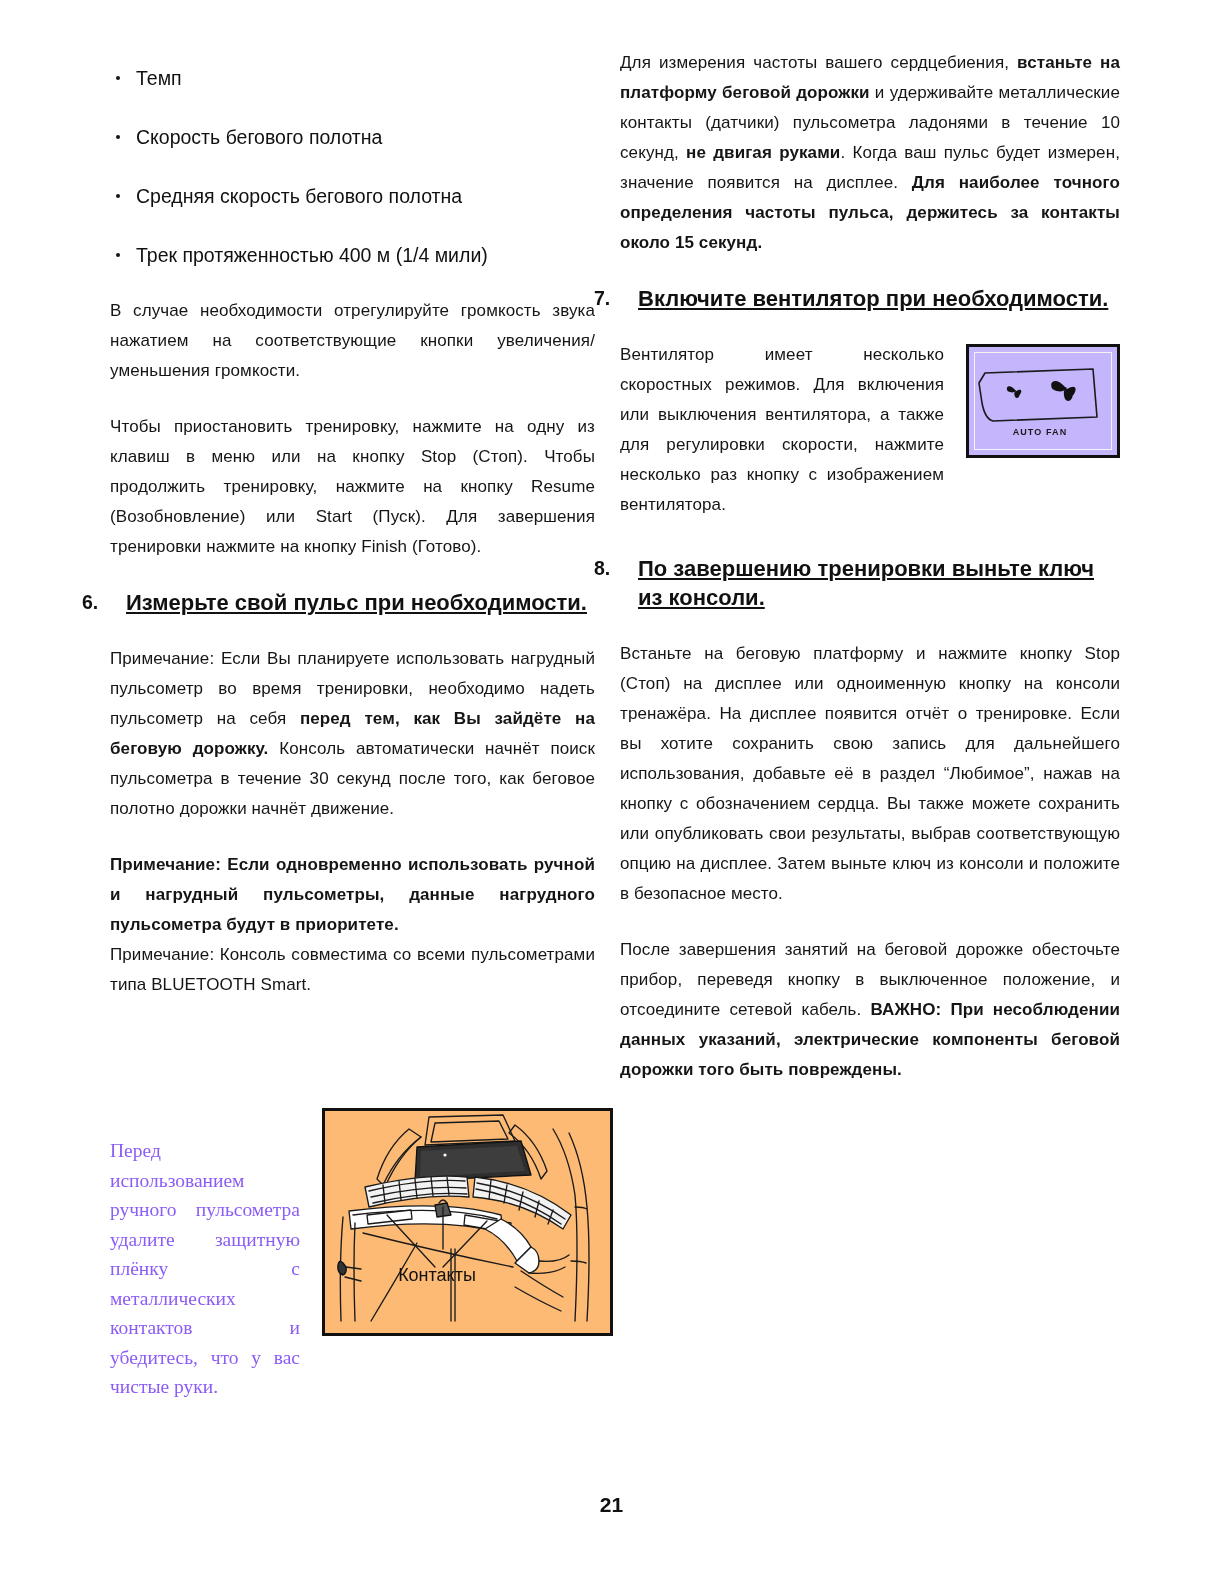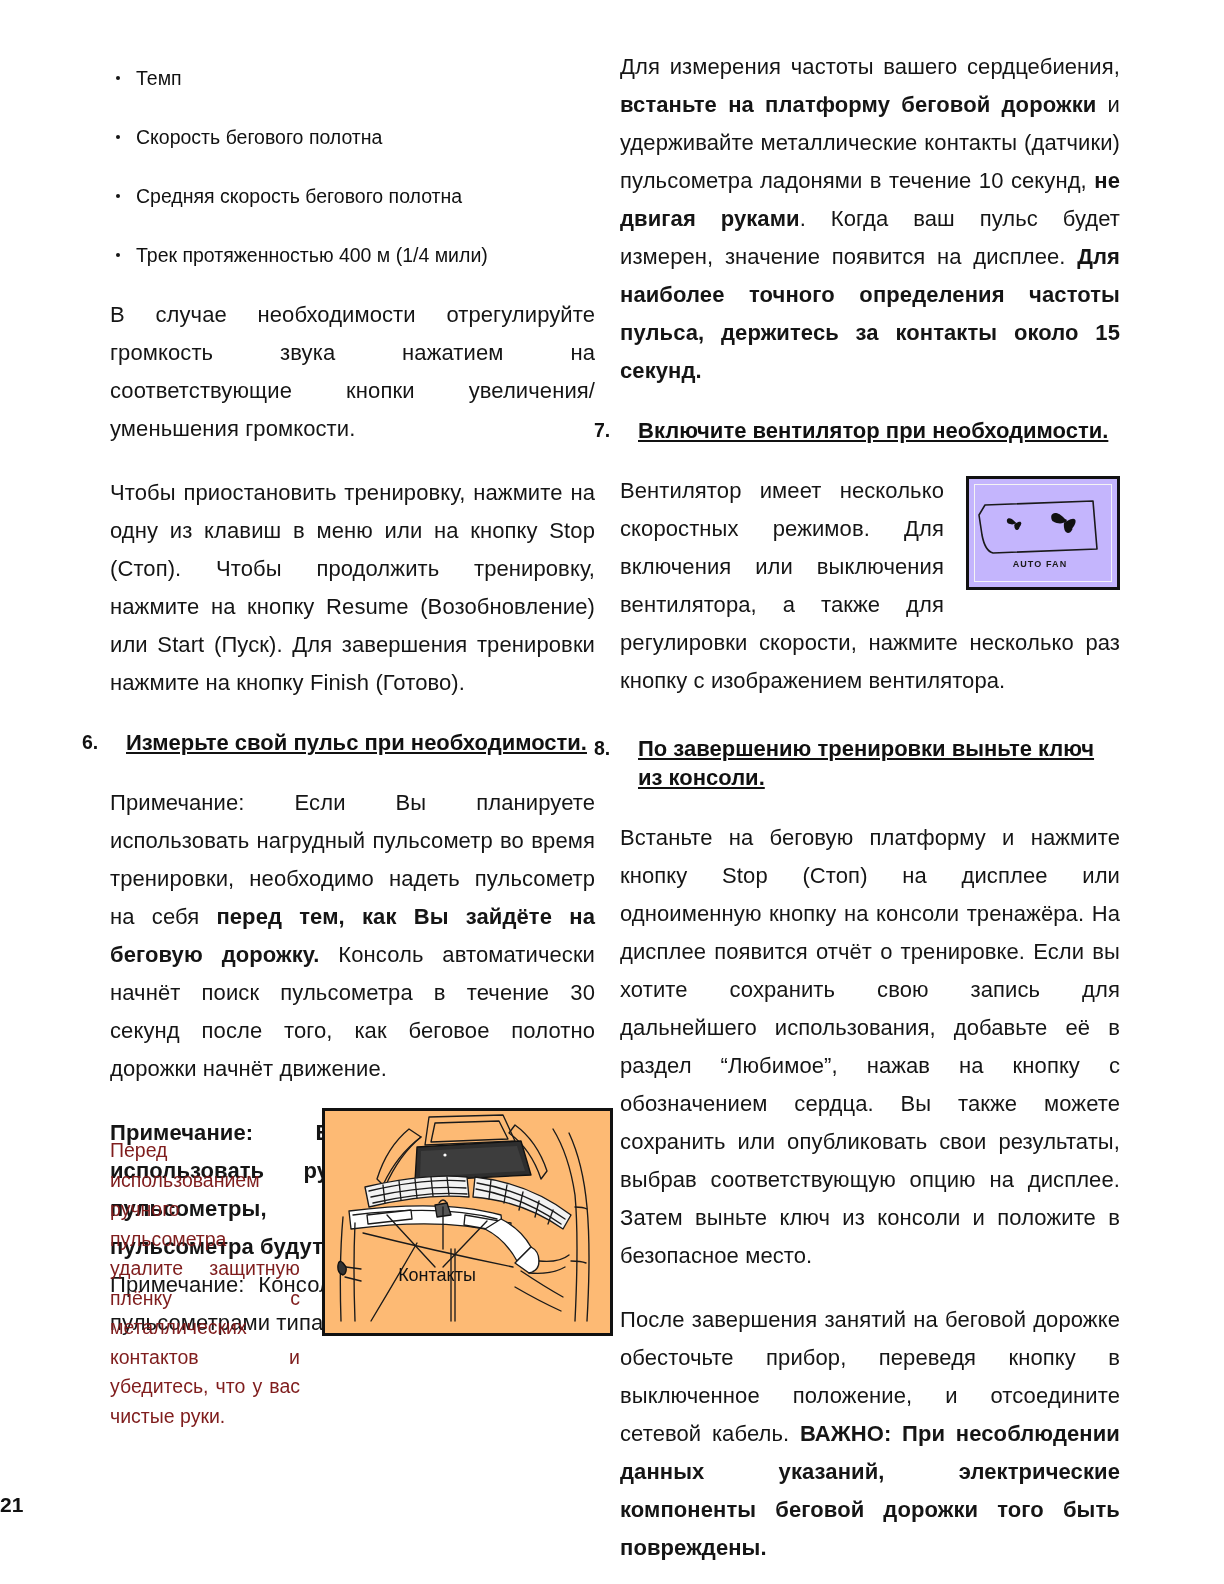--- a/index.html
+++ b/index.html
@@ -21,22 +21,22 @@
   }
   .col {
     position: absolute;
     top: 48px;
   }
   .col-left  { left: 110px; width: 485px; }
   .col-right { left: 620px; width: 500px; }
 
   p, .para {
     margin: 0 0 26px 0;
-    font-size: 22px;
-    line-height: 38px;
+    font-size: 17px;
+    line-height: 30px;
     text-align: justify;
     letter-spacing: 0.1px;
     color: #151515;
   }
   .para.nogap { margin-bottom: 0; }
 
   b, strong, .b { font-weight: bold; }
 
   
   .bullets { margin: 0 0 26px 0; padding: 0; list-style: none; }
@@ -109,37 +109,39 @@
     display: flex;
     align-items: flex-start;
   }
   .fig-caption {
     width: 190px;
     flex: 0 0 190px;
     font-size: 19.5px;
     line-height: 29.5px;
     text-align: justify;
     padding-top: 28px;
-    color: #7f1d1d;
+    color: #8b5cf6;
+    font-family: Liberation Serif, serif;
   }
   .fig-frame {
     margin-left: 22px;
     width: 285px;
     height: 222px;
     border: 3px solid #111;
     background: #fdba74;
     position: relative;
     overflow: hidden;
   }
 
   .page-number {
     position: absolute;
     left: 0;
     right: 1px;
     top: 1493px;
+    text-align: center;
     font-size: 21px;
     font-weight: bold;
     color: #111;
   }
 
   svg { display: block; }
 </style>
 </head>
 <body>
 

